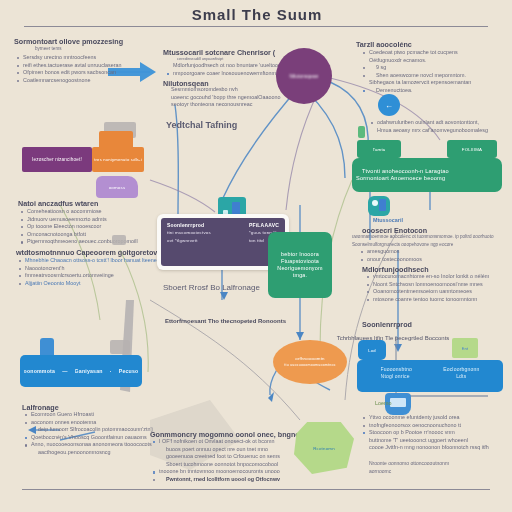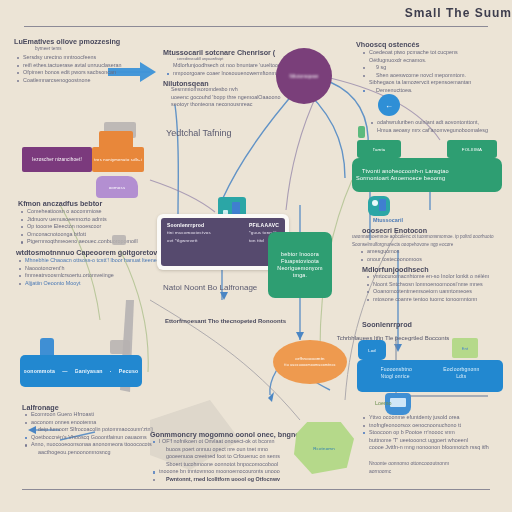--- a/index.html
+++ b/index.html
@@ -13,22 +13,22 @@
   
   .tx{
     display:block;white-space:nowrap;overflow:hidden;
     filter:blur(0.55px);
     letter-spacing:.2px;
     text-overflow:clip;
   }
   .blurmore{filter:blur(0.9px);}
   
   .title{
-    position:absolute;left:2px;right:0;top:6px;text-align:right;
-    font-size:12px;font-weight:bold;color:#3d3d4d;letter-spacing:1px;
+    position:absolute;left:2px;right:0;top:6px;text-align:center;
+    font-size:15px;font-weight:bold;color:#3d3d4d;letter-spacing:1px;
     filter:blur(0.7px);
   }
   .rule{position:absolute;height:1px;background:#6c6c80;opacity:.75;}
   
   .hd{position:absolute;font-size:7.2px;font-weight:bold;color:#4a4a5e;}
   .hd2{position:absolute;font-size:9px;color:#5b5b70;filter:blur(0.6px);}
   
   .list{position:absolute;}
   .li{position:relative;font-size:5.4px;line-height:7.6px;color:#6a6a7e;padding-left:7px;filter:blur(0.5px);white-space:nowrap;}
   .li::before{content:"";position:absolute;left:1px;top:3px;width:2.2px;height:2.2px;background:#7a7a92;border-radius:50%;}
@@ -127,21 +127,21 @@
     <path d="M396 336 L396 396 L488 396" fill="none" stroke="#7a8aa0" stroke-width="1.3" opacity=".8"></path>
 
     <polygon points="150,420 210,400 240,440 190,470 150,455" fill="#cfcac0" opacity=".5"></polygon>
     <path d="M120 390 L126 300 L134 300 L130 392 Z" fill="#8a8a96" opacity=".5"></path>
   </svg>
 
   <div class="title">Small The Suum</div>
   <div class="rule" style="left:24px;right:24px;top:26px;"></div>
   <div class="rule" style="left:22px;right:22px;top:489px;"></div>
 
-  <div class="hd" style="left:14px;top:37px;">LuEmatlves ollove pmozzesing</div>
+  <div class="hd" style="left:14px;top:37px;">Sormontoart ollove pmozzesing</div>
   <div class="li nb" style="position:absolute;left:28px;top:45px;font-size:4.6px;">bymeer tems</div>
   <div class="list" style="left:16px;top:54px;">
     <div class="li">Sersdsy urectno mntroocfeens</div>
     <div class="li">reifi ethes.tactuerase avtal unruuclaseran</div>
     <div class="li">Ofpimen bonos edit pwors sacbsoncan</div>
     <div class="li">Coatlemnarcsenogoostnone</div>
   </div>
 
   <div class="hd" style="left:163px;top:48px;">Mtussocaril sotcnare Chenrisor (</div>
   <div class="li nb" style="position:absolute;left:170px;top:55px;font-size:4px;">ceredinsradill unpaonfisipt</div>
@@ -153,56 +153,56 @@
   <div class="list" style="left:164px;top:86px;">
     <div class="li nb">Sesmmiomsoromdesbo nvh</div>
     <div class="li nb">uoeenc gocouhd 'bopp thre ngemoalOaaoono</div>
     <div class="li nb">seotoyr thonteona neconousnreac</div>
   </div>
 
   <div class="box circle" style="left:276px;top:48px;width:56px;height:56px;background:#7a3f7a;">
     <span class="tx blurmore" style="font-size:4.6px;">Nilutonsqean</span>
   </div>
 
-  <div class="hd" style="left:356px;top:40px;">Vhooscq ostencés</div>
+  <div class="hd" style="left:356px;top:40px;">Tarzll aoocolénc</div>
   <div class="list" style="left:362px;top:49px;">
     <div class="li">Coedeoat ptwo pcmache tot cucpens</div>
     <div class="li nb">Oétfugnuoxdr ecnamos.</div>
     <div class="li ind">9  sg</div>
     <div class="li ind">Shen aoeswcome novcl mepomntom.</div>
     <div class="li nb">Sibhegaos ta lamozervcit erpensoemantan</div>
     <div class="li sq ind">Demenucttoea.</div>
   </div>
 
   <div class="box circle" style="left:378px;top:94px;width:22px;height:22px;background:#2f8fd6;">
     <span class="tx" style="font-size:8px;">←</span>
   </div>
   <div class="list" style="left:370px;top:119px;">
     <div class="li">odahwruluriben ouinlant adt aovontonttont,</div>
     <div class="li nb">Hmua aeoasy mrx caf'anomvegunoboomalesg</div>
   </div>
 
   <div class="mini" style="left:358px;top:126px;width:7px;height:12px;background:#5cba7d;"></div>
 
-  <div class="hd2" style="left:166px;top:128px;">Yedtchal Tafning</div>
+  <div class="hd2" style="left:166px;top:120px;font-weight:bold;">Yedtchal Tafning</div>
 
   <div class="grayblock" style="left:104px;top:122px;width:32px;height:16px;"></div>
   <div class="box r-orange" style="left:99px;top:131px;width:34px;height:22px;border-radius:2px;"></div>
   <div class="box r-purple" style="left:22px;top:147px;width:70px;height:25px;border-radius:2px;">
     <span class="tx" style="font-size:4.6px;">Iezoscher nizancihoet!</span>
   </div>
   <div class="box r-orange" style="left:92px;top:147px;width:52px;height:25px;border-radius:2px;">
     <span class="tx" style="font-size:4.2px;">tres nuniymenato
 sdls-i</span>
   </div>
   <div class="box lavender" style="left:96px;top:176px;width:42px;height:22px;border-radius:6px 10px 4px 4px;">
     <span class="tx" style="font-size:4.4px;">oomoss</span>
   </div>
 
-  <div class="hd" style="left:18px;top:199px;">Kfmon anczadfus bebtor</div>
+  <div class="hd" style="left:18px;top:199px;">Natoi anczadfus wtaren</div>
   <div class="list" style="left:20px;top:208px;">
     <div class="li">Comeheatioosn o aocomrniose</div>
     <div class="li">Jtdnuorv uemusoeennozto admts</div>
     <div class="li">Op tooone Eleecton     nooescoor</div>
     <div class="li">Omconacnotoonga btfott</div>
     <div class="li">Ptgernmoqthmeoeno aeouec.conbuoropomoill</div>
   </div>
   <div class="hd" style="left:16px;top:248px;">wtdtosmotnnnuo Capeoorem goitgoretovve</div>
   <div class="list" style="left:18px;top:257px;">
     <div class="li acc">Mhnebhie Chaoacn ottsoss-o tcstt'! lboor hanuat lteene</div>
@@ -225,21 +225,21 @@
         <span class="tx">ovt *tlgwrevett</span>
       </div>
       <div class="card-col">
         <span class="tx h">PFiLAAAVC</span>
         <span class="tx">*guus tonn '''</span>
         <span class="tx">ton tttd</span>
       </div>
     </div>
   </div>
 
-  <div class="hd2" style="left:163px;top:283px;font-size:8px;">Natoi Noont Bo Lalfronage</div>
+  <div class="hd2" style="left:163px;top:283px;font-size:8px;">Sboert Rrosf Bo Lalfronage</div>
   <div class="hd" style="left:165px;top:318px;font-size:6px;filter:blur(.7px);">Ettorfrnoesant Tho thecnopeted Ronoonts</div>
 
   <div class="box r-green" style="left:268px;top:232px;width:64px;height:66px;">
     <span class="tx">bebtor Inooora</span>
     <span class="tx">Ftuapstovioota</span>
     <span class="tx">Neoriguemonyom</span>
     <span class="tx">tmga.</span>
   </div>
 
   <div class="box r-green" style="left:357px;top:140px;width:44px;height:18px;border-radius:3px;">

